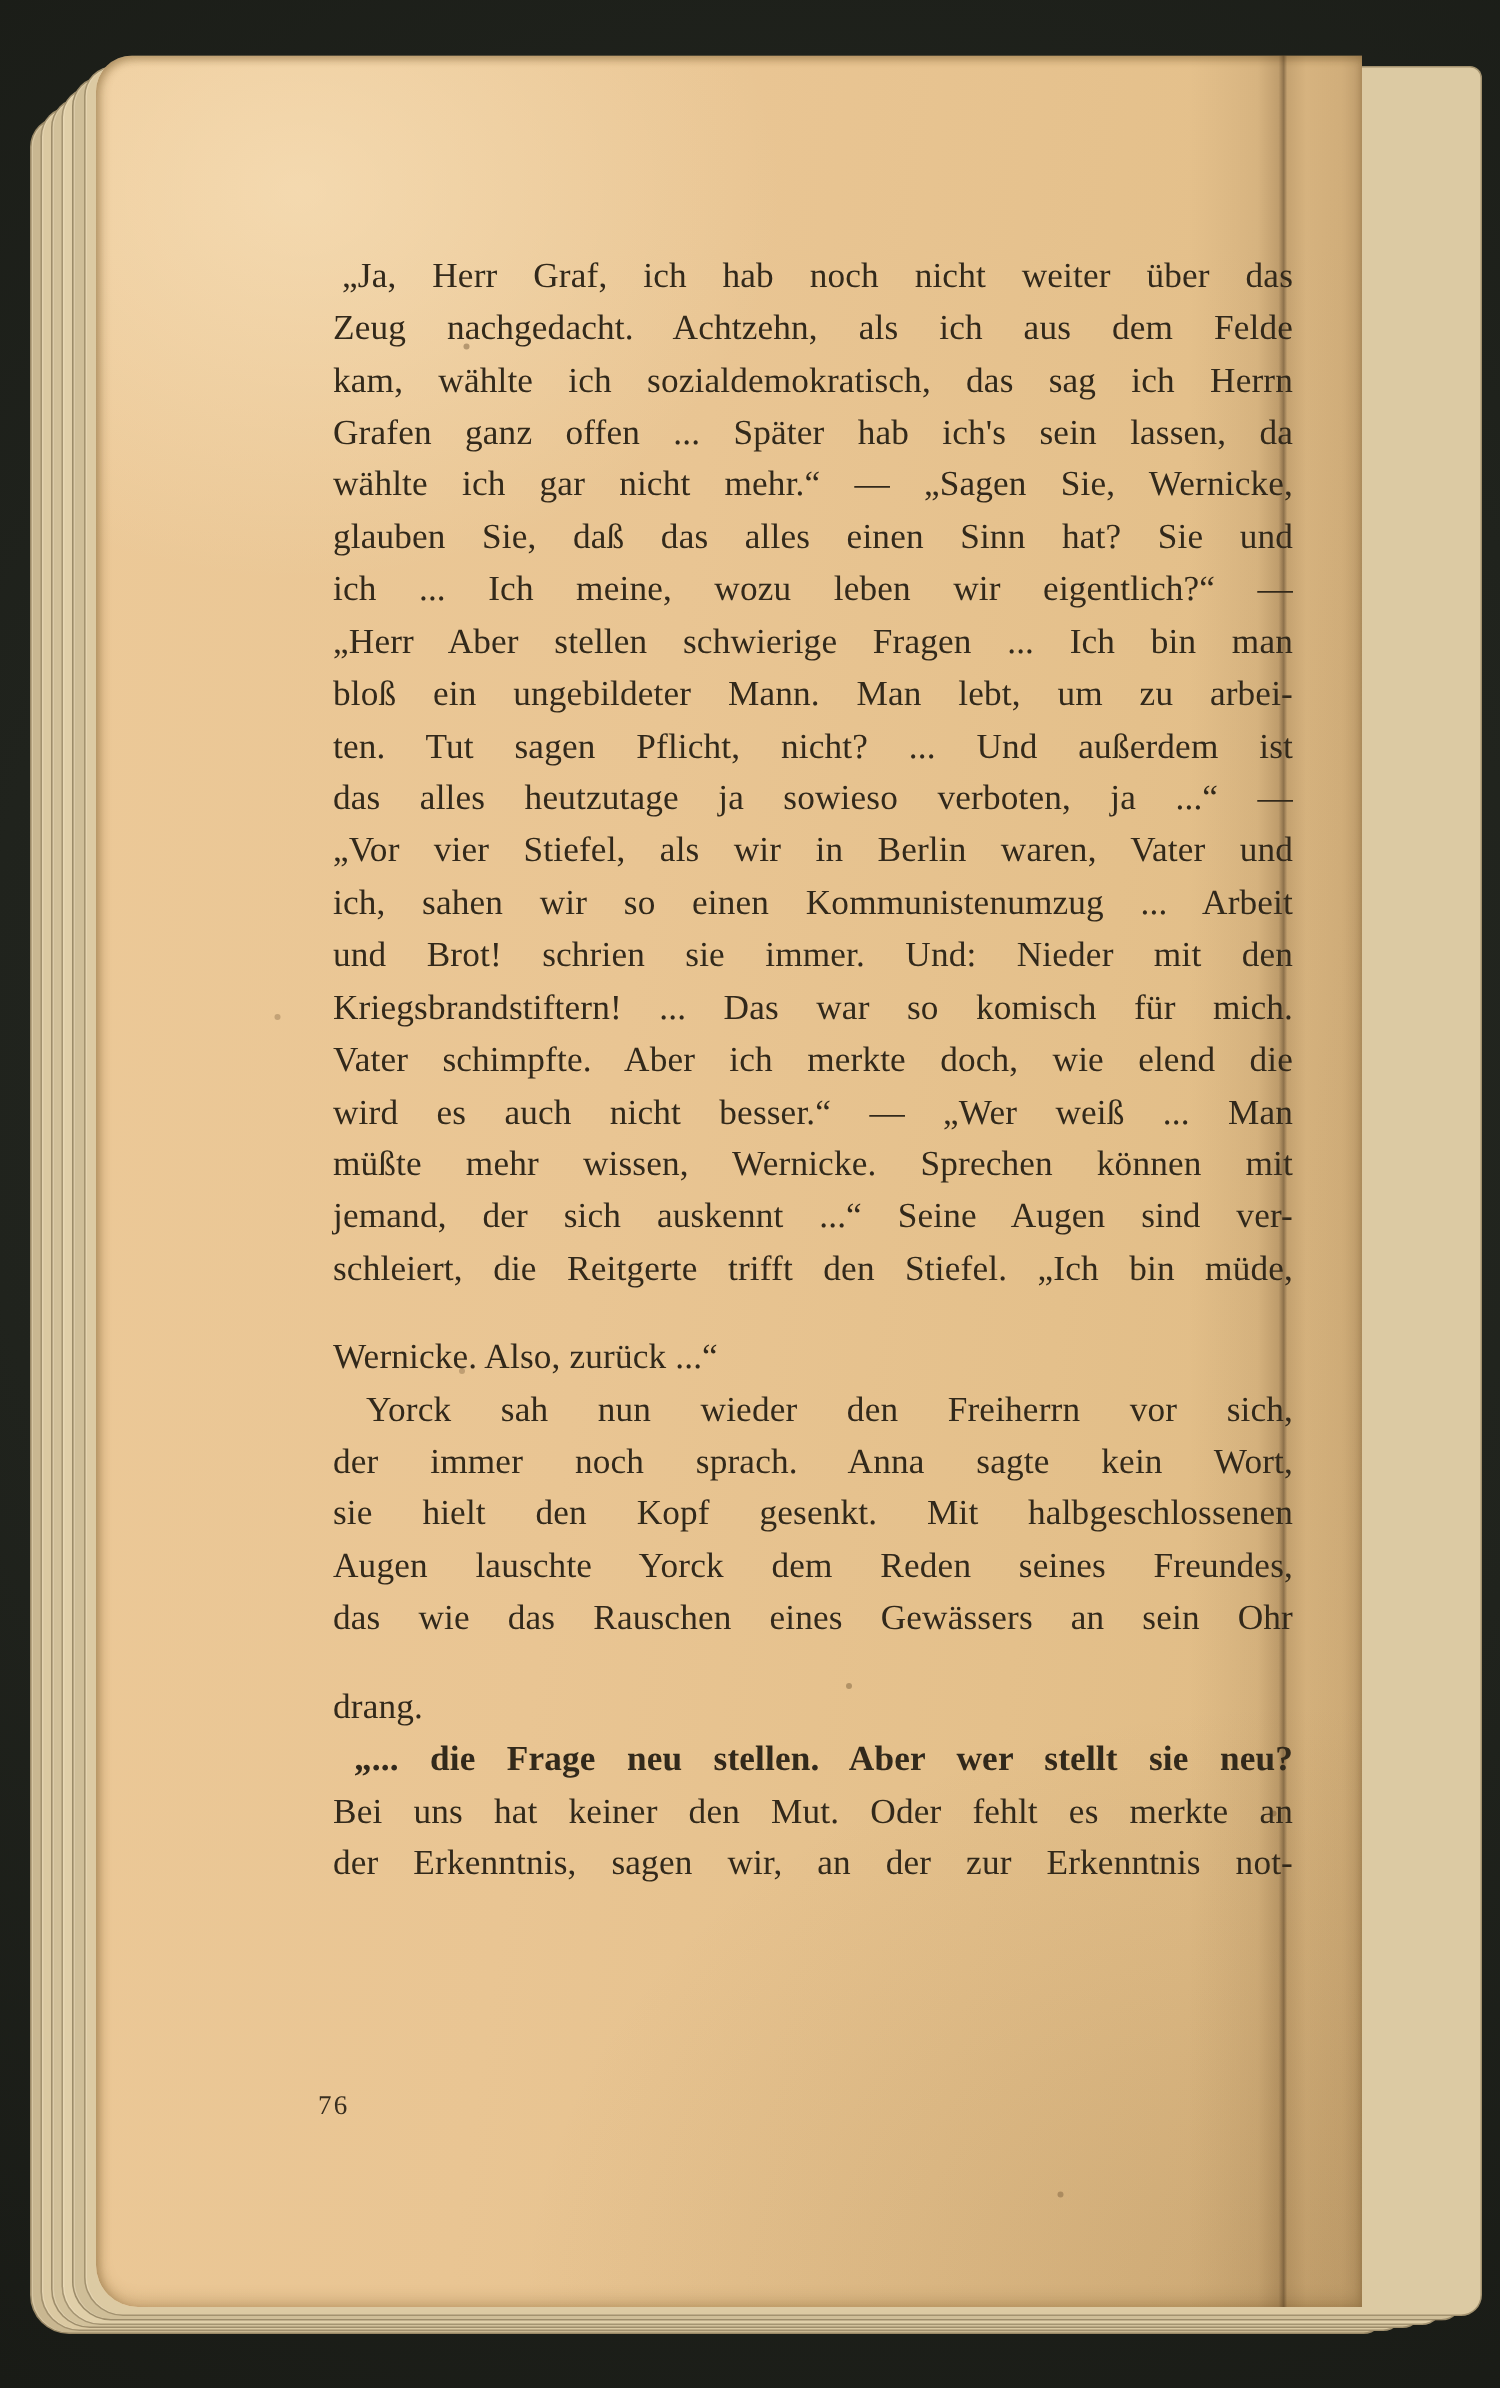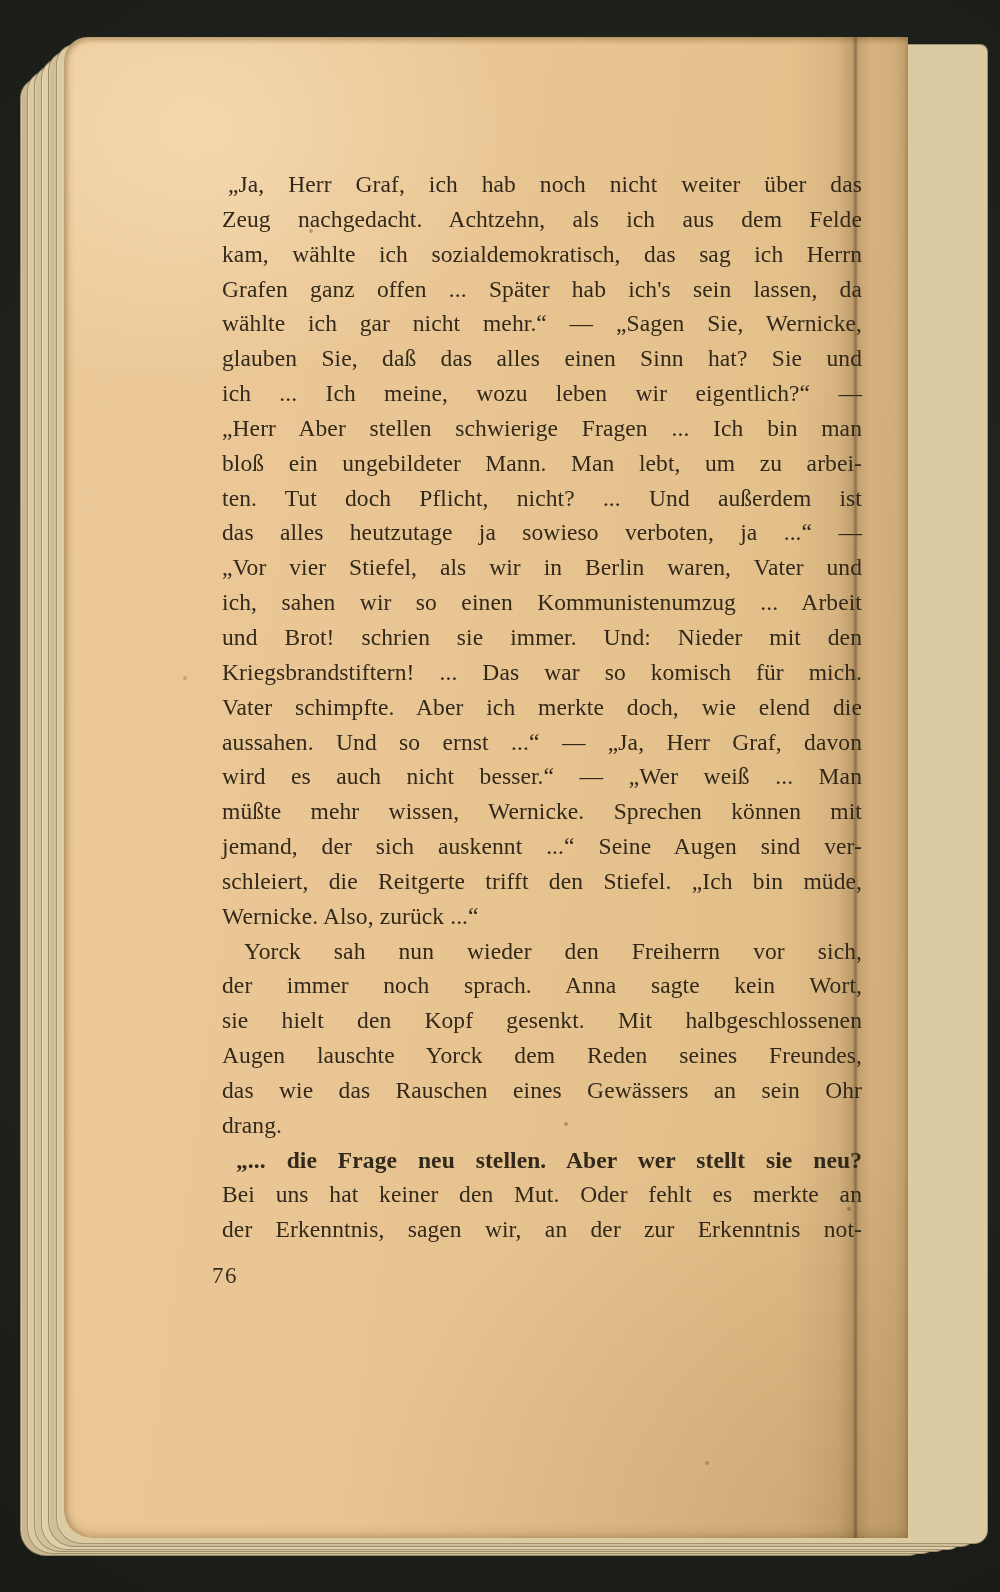--- a/index.html
+++ b/index.html
@@ -68,28 +68,28 @@
     letter-spacing: 0.1px;
   }
   .line {
     text-align: justify;
     text-align-last: justify;
     text-justify: inter-word;
     white-space: normal;
     height: 34.85px;
     overflow: visible;
   }
-  .line.lastline { text-align-last: left; }
+  .line.lastline { text-align-last: left; margin-top: 24px; }
   .para[data-paragraph="0"] .line.firstline { padding-left: 6px; }
   .para[data-paragraph="1"] .line.firstline { padding-left: 22px; font-family: Liberation Serif, serif; }
   .para[data-paragraph="2"] .line.firstline { padding-left: 14px; font-weight: bold; }
   .page-number {
     position: absolute;
-    left: 148px; top: 1226px;
-    font-size: 23px;
+    left: 148px; top: 1356px;
+    font-size: 18px;
     letter-spacing: 1.5px;
     color: #392f20;
   }
 </style>
 </head>
 <body>
 
 <div class="canvas">
 
   <div class="sheet" style="left:20px; top:78px;  width:901px; height:1476px; background:#c9b791;"></div>
@@ -107,28 +107,27 @@
       <div class="para" data-paragraph="0">
           <div class="line firstline">„Ja, Herr Graf, ich hab noch nicht weiter über das</div>
           <div class="line">Zeug nachgedacht. Achtzehn, als ich aus dem Felde</div>
           <div class="line">kam, wählte ich sozialdemokratisch, das sag ich Herrn</div>
           <div class="line">Grafen ganz offen ... Später hab ich's sein lassen, da</div>
           <div class="line">wählte ich gar nicht mehr.“ — „Sagen Sie, Wernicke,</div>
           <div class="line">glauben Sie, daß das alles einen Sinn hat? Sie und</div>
           <div class="line">ich ... Ich meine, wozu leben wir eigentlich?“ —</div>
           <div class="line">„Herr Aber stellen schwierige Fragen ... Ich bin man</div>
           <div class="line">bloß ein ungebildeter Mann. Man lebt, um zu arbei-</div>
-          <div class="line">ten. Tut doch Pflicht, nicht? ... Und außerdem ist</div>
+          <div class="line">ten. Tut sagen Pflicht, nicht? ... Und außerdem ist</div>
           <div class="line">das alles heutzutage ja sowieso verboten, ja ...“ —</div>
           <div class="line">„Vor vier Stiefel, als wir in Berlin waren, Vater und</div>
           <div class="line">ich, sahen wir so einen Kommunistenumzug ... Arbeit</div>
           <div class="line">und Brot! schrien sie immer. Und: Nieder mit den</div>
           <div class="line">Kriegsbrandstiftern! ... Das war so komisch für mich.</div>
           <div class="line">Vater schimpfte. Aber ich merkte doch, wie elend die</div>
-          <div class="line">aussahen. Und so ernst ...“ — „Ja, Herr Graf, davon</div>
           <div class="line">wird es auch nicht besser.“ — „Wer weiß ... Man</div>
           <div class="line">müßte mehr wissen, Wernicke. Sprechen können mit</div>
           <div class="line">jemand, der sich auskennt ...“ Seine Augen sind ver-</div>
           <div class="line">schleiert, die Reitgerte trifft den Stiefel. „Ich bin müde,</div>
           <div class="line lastline">Wernicke. Also, zurück ...“</div>
         </div>
       <div class="para" data-paragraph="1">
           <div class="line firstline">Yorck sah nun wieder den Freiherrn vor sich,</div>
           <div class="line">der immer noch sprach. Anna sagte kein Wort,</div>
           <div class="line">sie hielt den Kopf gesenkt. Mit halbgeschlossenen</div>

